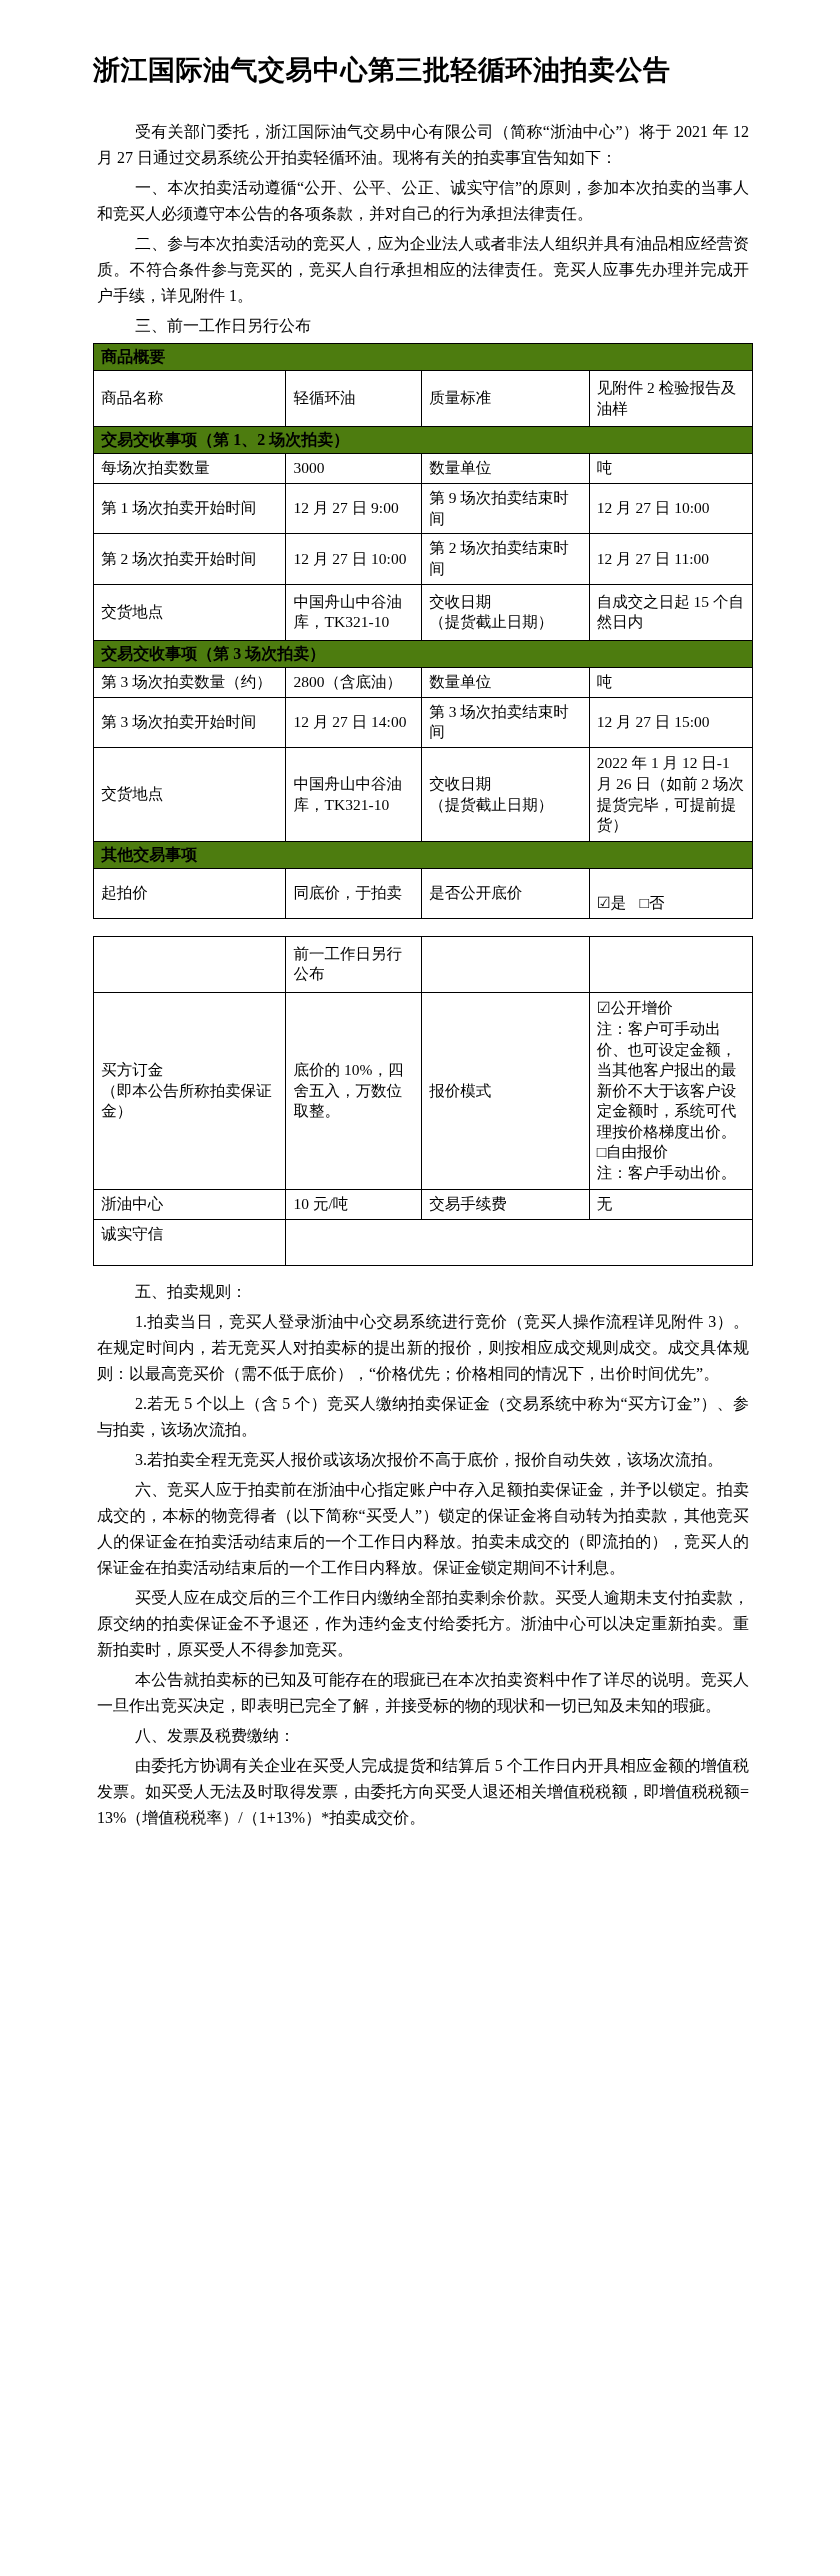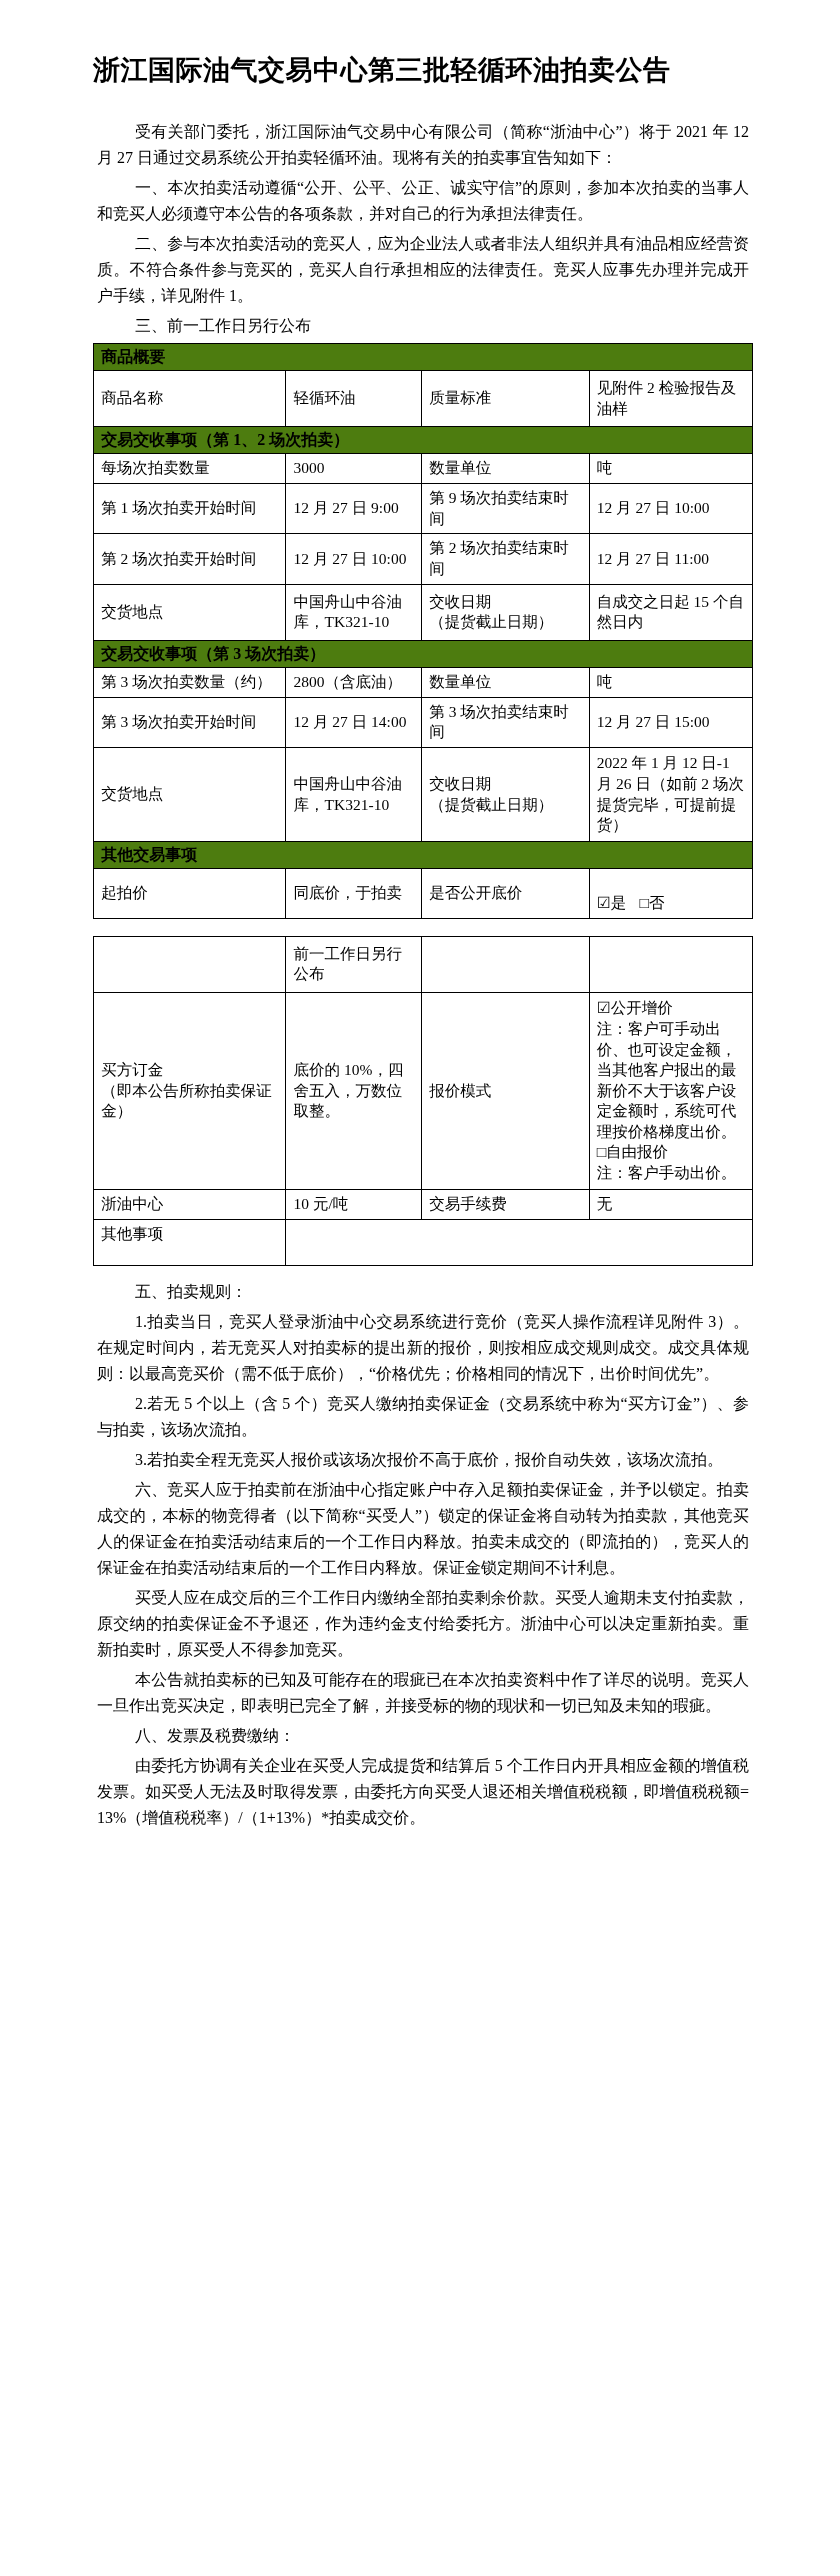--- a/index.html
+++ b/index.html
@@ -158,21 +158,21 @@
 □自由报价
 注：客户手动出价。</td>
     </tr>
     <tr>
       <td>浙油中心</td>
       <td>10 元/吨</td>
       <td>交易手续费</td>
       <td>无</td>
     </tr>
     <tr class="row-misc">
-      <td>其他事项</td>
+      <td>诚实守信</td>
       <td colspan="3"></td>
     </tr>
   </tbody>
     </table>
 
   <div class="after-table">
     <p class="para">五、拍卖规则：</p>
     <p class="para">1.拍卖当日，竞买人登录浙油中心交易系统进行竞价（竞买人操作流程详见附件 3）。在规定时间内，若无竞买人对拍卖标的提出新的报价，则按相应成交规则成交。成交具体规则：以最高竞买价（需不低于底价），“价格优先；价格相同的情况下，出价时间优先”。</p>
     <p class="para">2.若无 5 个以上（含 5 个）竞买人缴纳拍卖保证金（交易系统中称为“买方订金”）、参与拍卖，该场次流拍。</p>
     <p class="para">3.若拍卖全程无竞买人报价或该场次报价不高于底价，报价自动失效，该场次流拍。</p>

